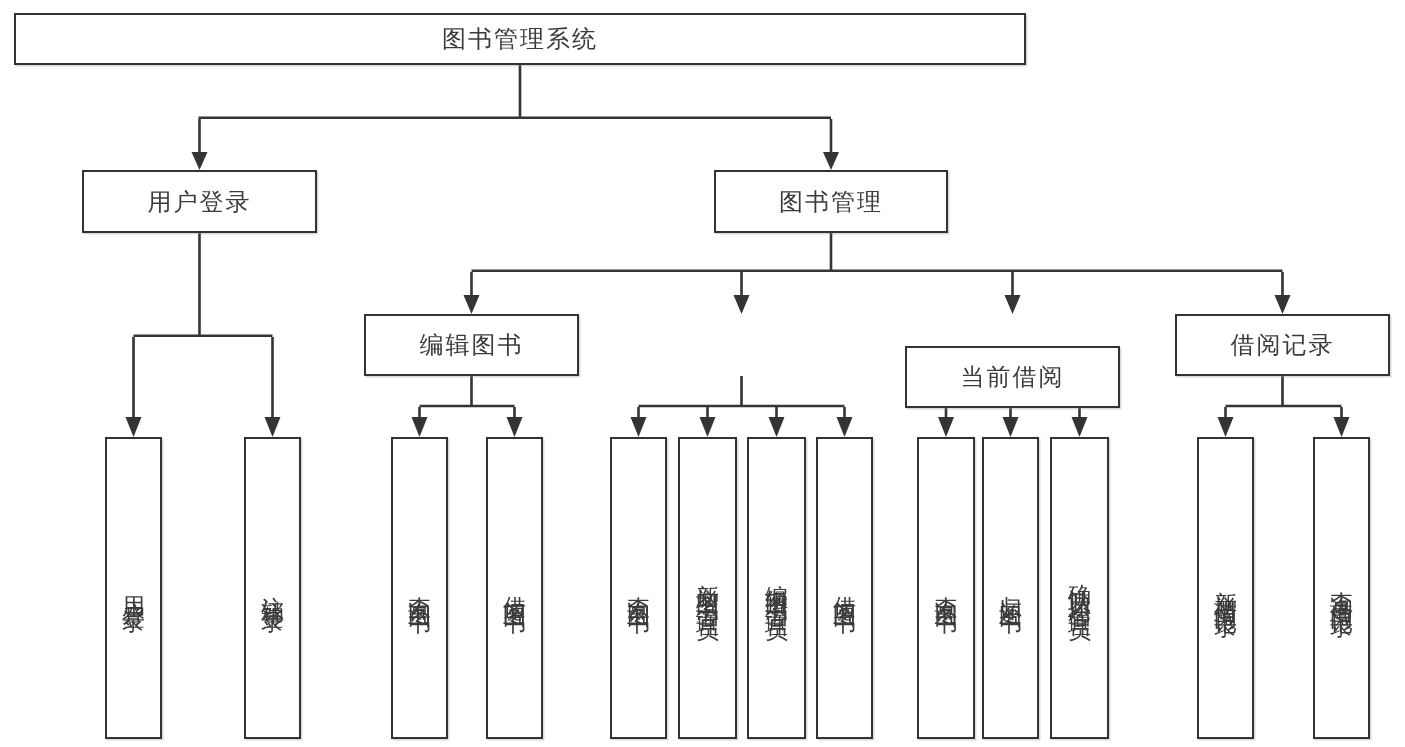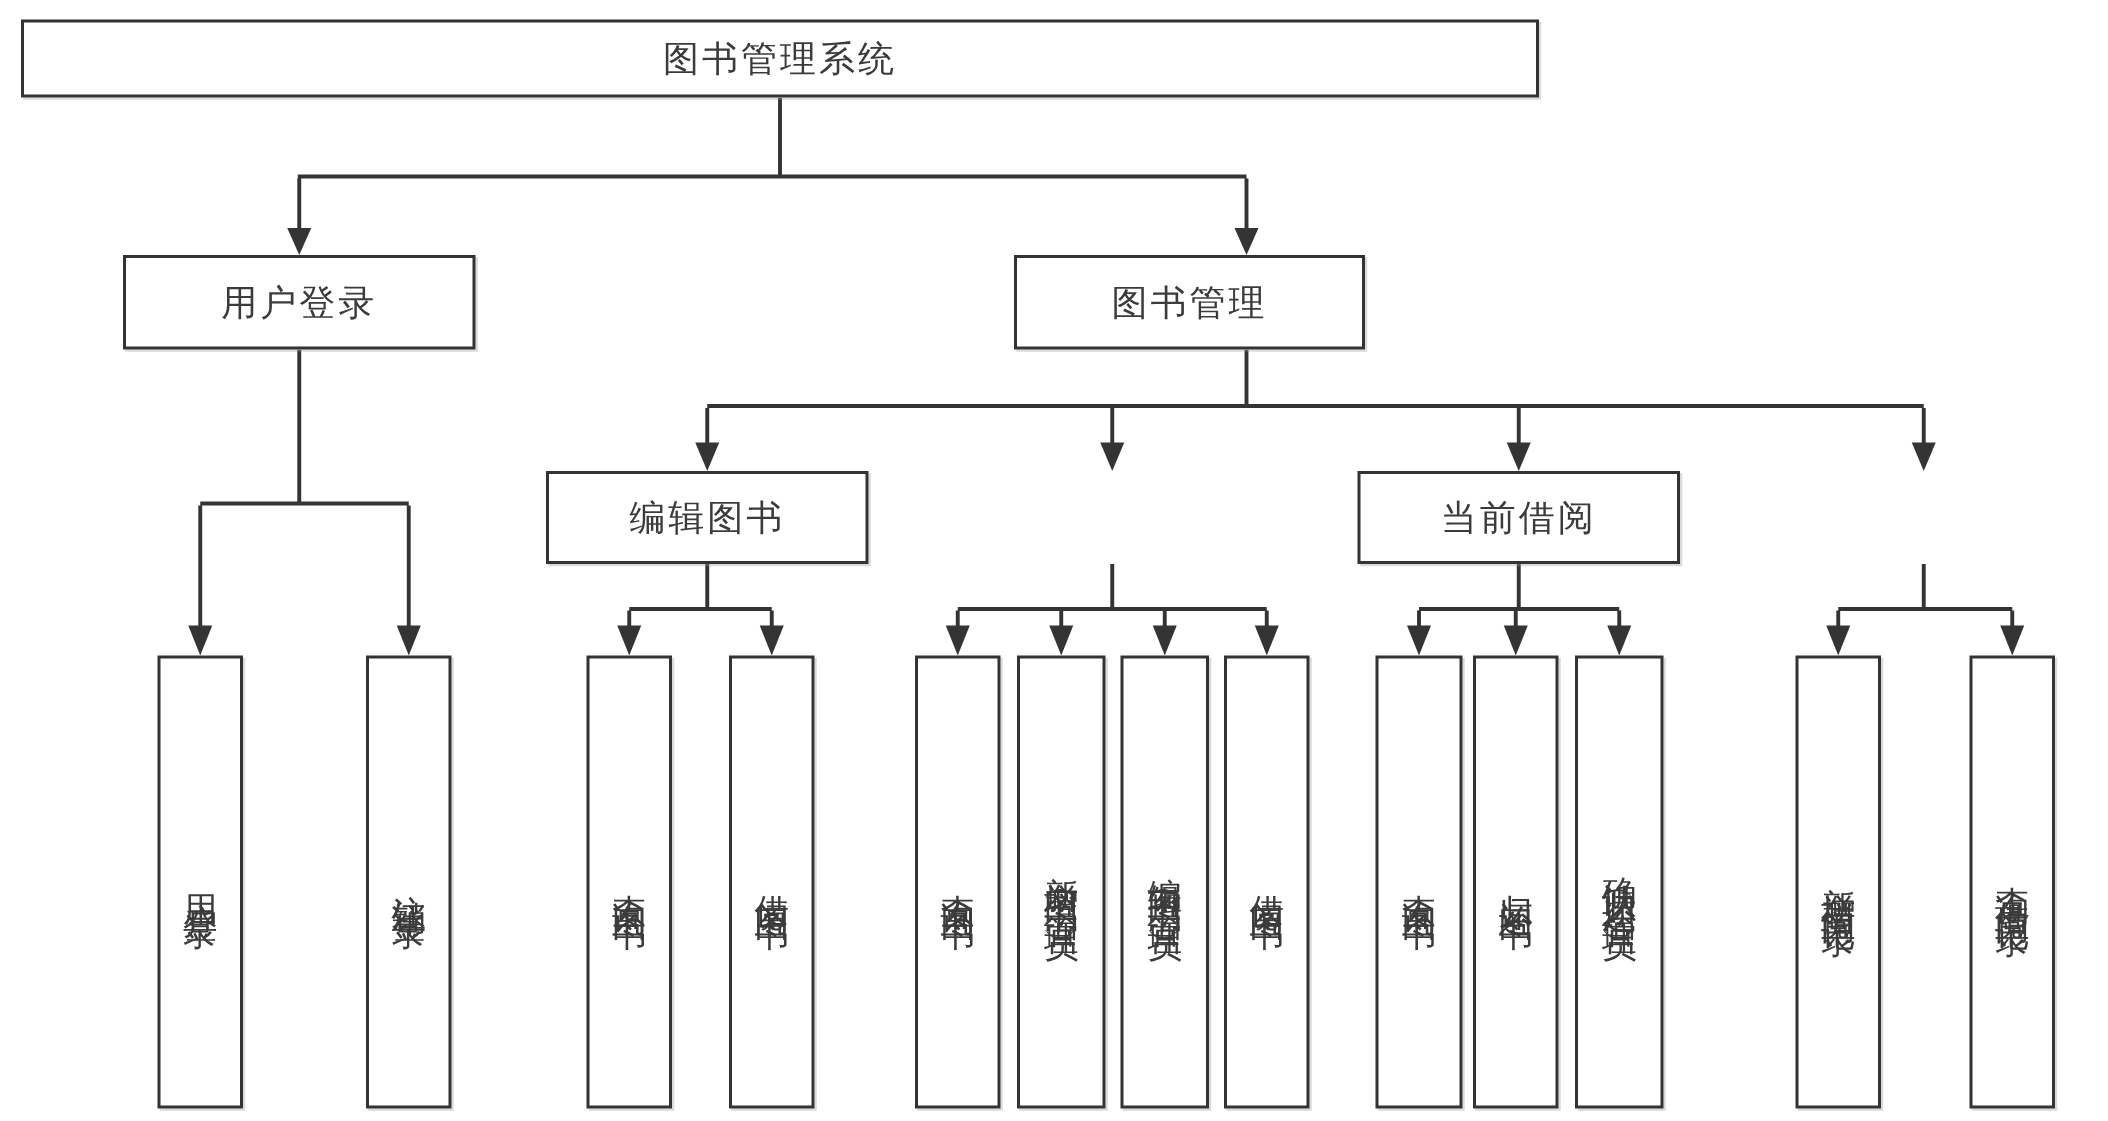--- a/index.html
+++ b/index.html
@@ -33,25 +33,25 @@
     z-index: 2;
     box-shadow: 1.5px 1.5px 0 rgba(150,150,150,0.35);
   }
   .hlabel {
     font-size: 24px;
     letter-spacing: 2px;
     white-space: nowrap;
   }
   .root-box   { left: 14px;  top: 13px;  width: 1012px; height: 52px; }
   .b-user     { left: 82px;  top: 170px; width: 235px;  height: 63px; }
-  .b-mgmt     { left: 676px; top: 170px; width: 234px;  height: 63px; }
+  .b-mgmt     { left: 714px; top: 170px; width: 234px;  height: 63px; }
   .l3         { top: 314px; height: 62px; width: 215px; }
   .b-newrec   { left: 364px; }
   .b-borrow   { left: 634px; }
-  .b-current  { left: 905px; }
+  .b-current  { left: 905px; margin-top: 32px; }
   .b-records  { left: 1175px; }
   .leaf {
     top: 437px;
     height: 302px;
     width: 57px;
   }
   .leaf .vtext {
     writing-mode: vertical-rl;
     text-orientation: mixed;
     font-size: 23px;
@@ -140,20 +140,23 @@
 
   <div class="box l3 b-newrec">
     <span class="hlabel">编辑图书</span>
   </div>
 
 
   <div class="box l3 b-current">
     <span class="hlabel">当前借阅</span>
   </div>
 
+  <div class="box l3 b-records">
+    <span class="hlabel">借阅记录</span>
+  </div>
 
   <div class="box leaf lf1">
     <span class="vtext">用户登录</span>
   </div>
 
   <div class="box leaf lf2">
     <span class="vtext">注销登录</span>
   </div>
 
   <div class="box leaf lf3">

